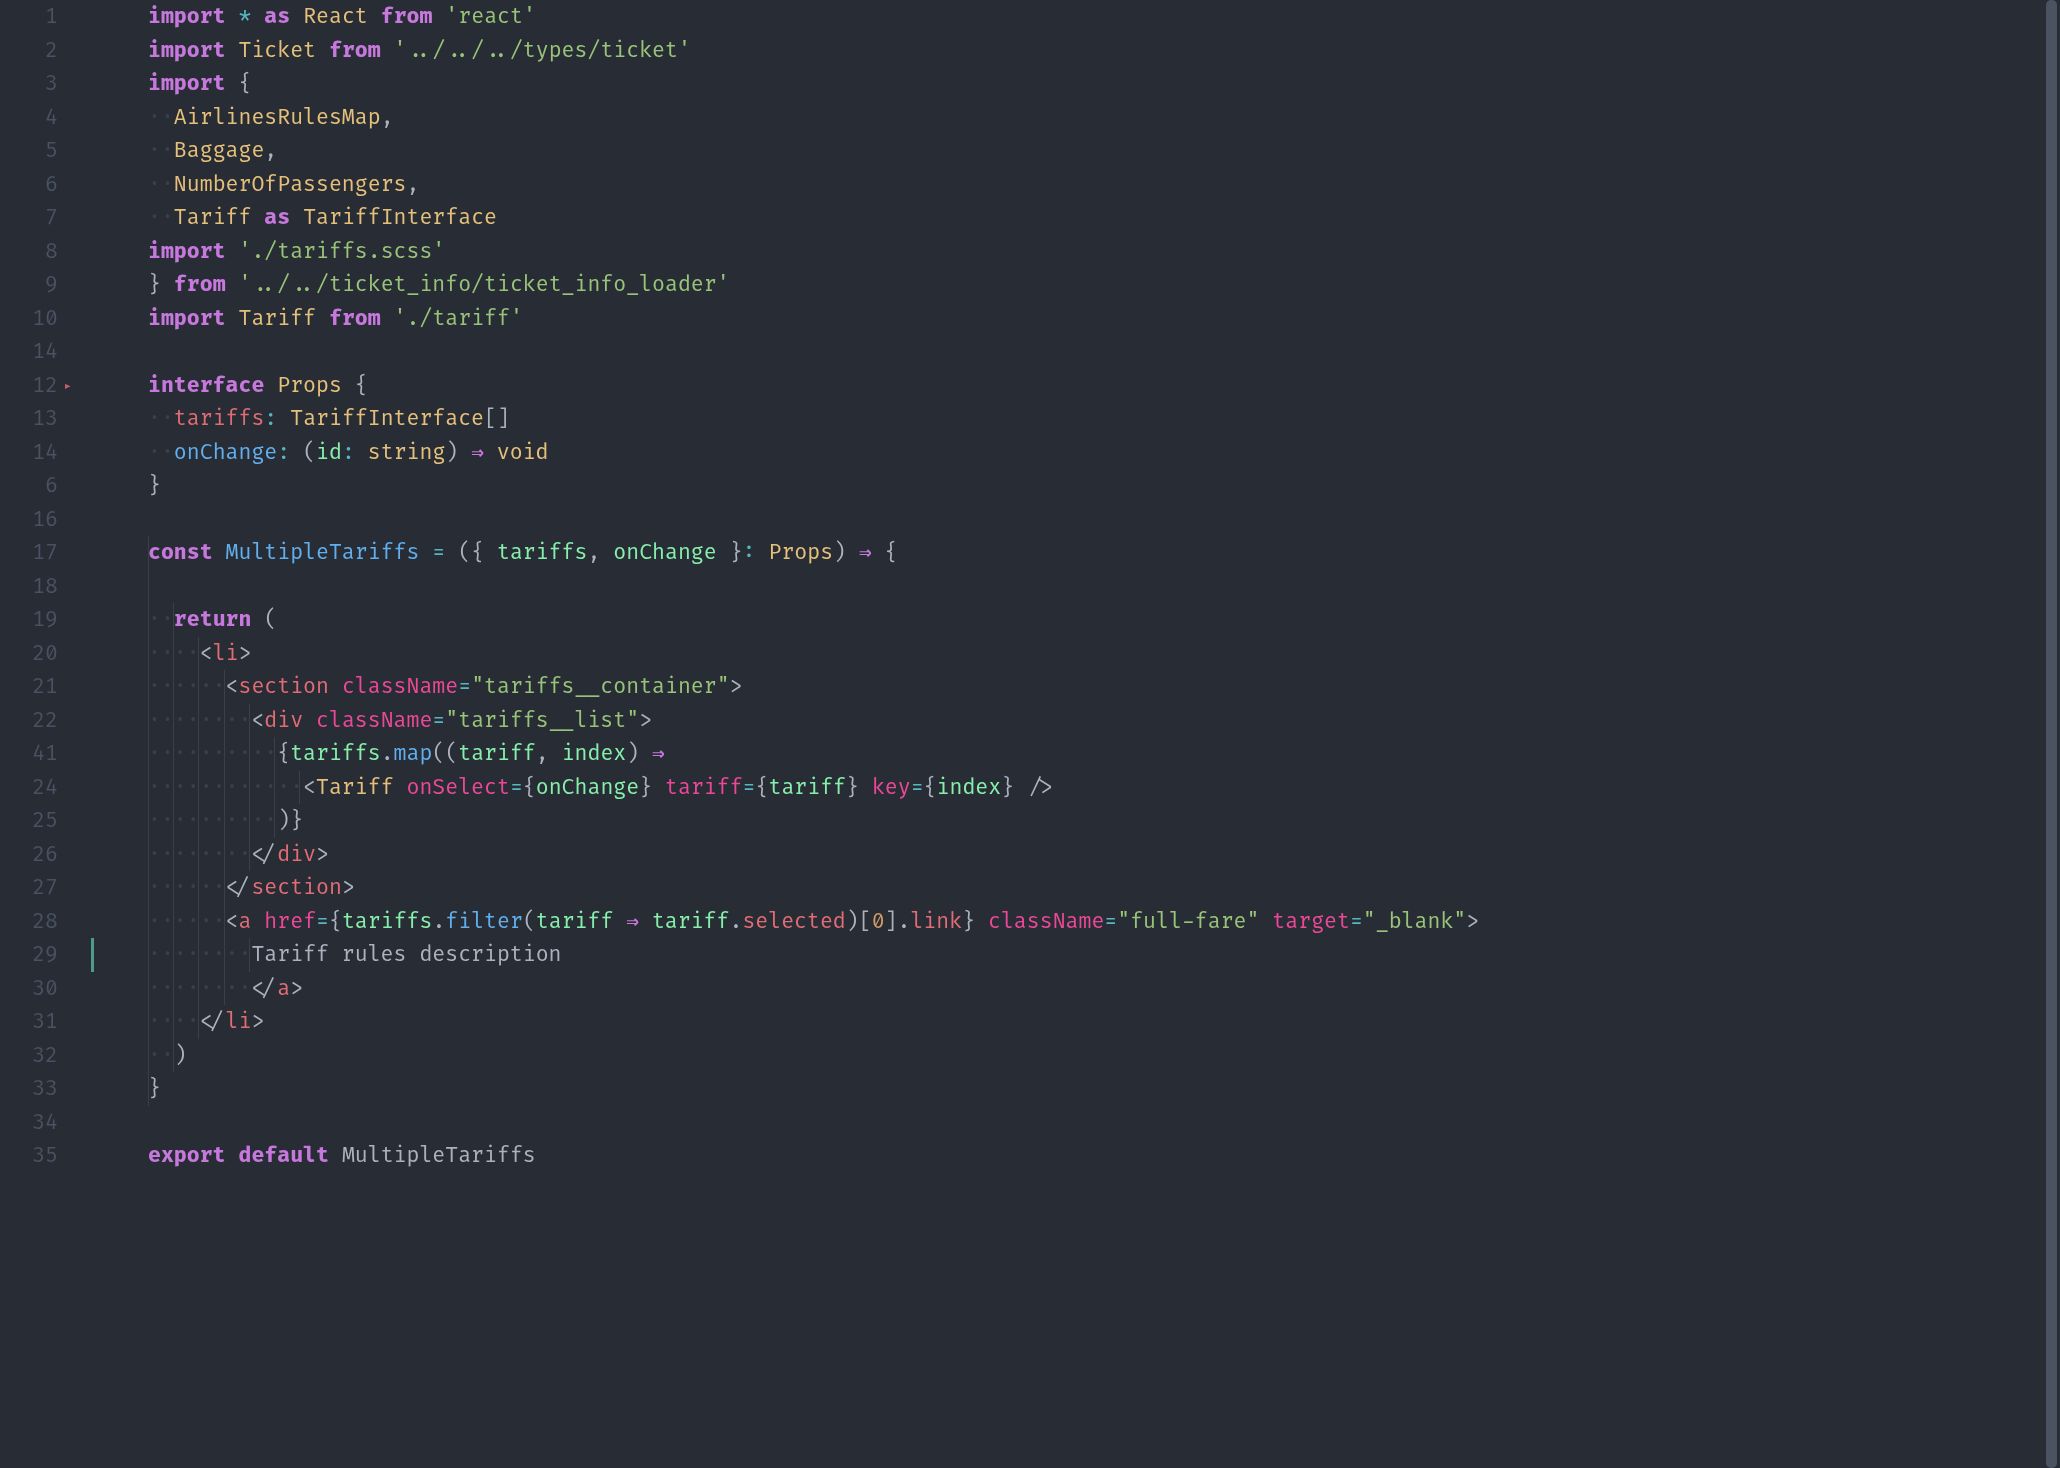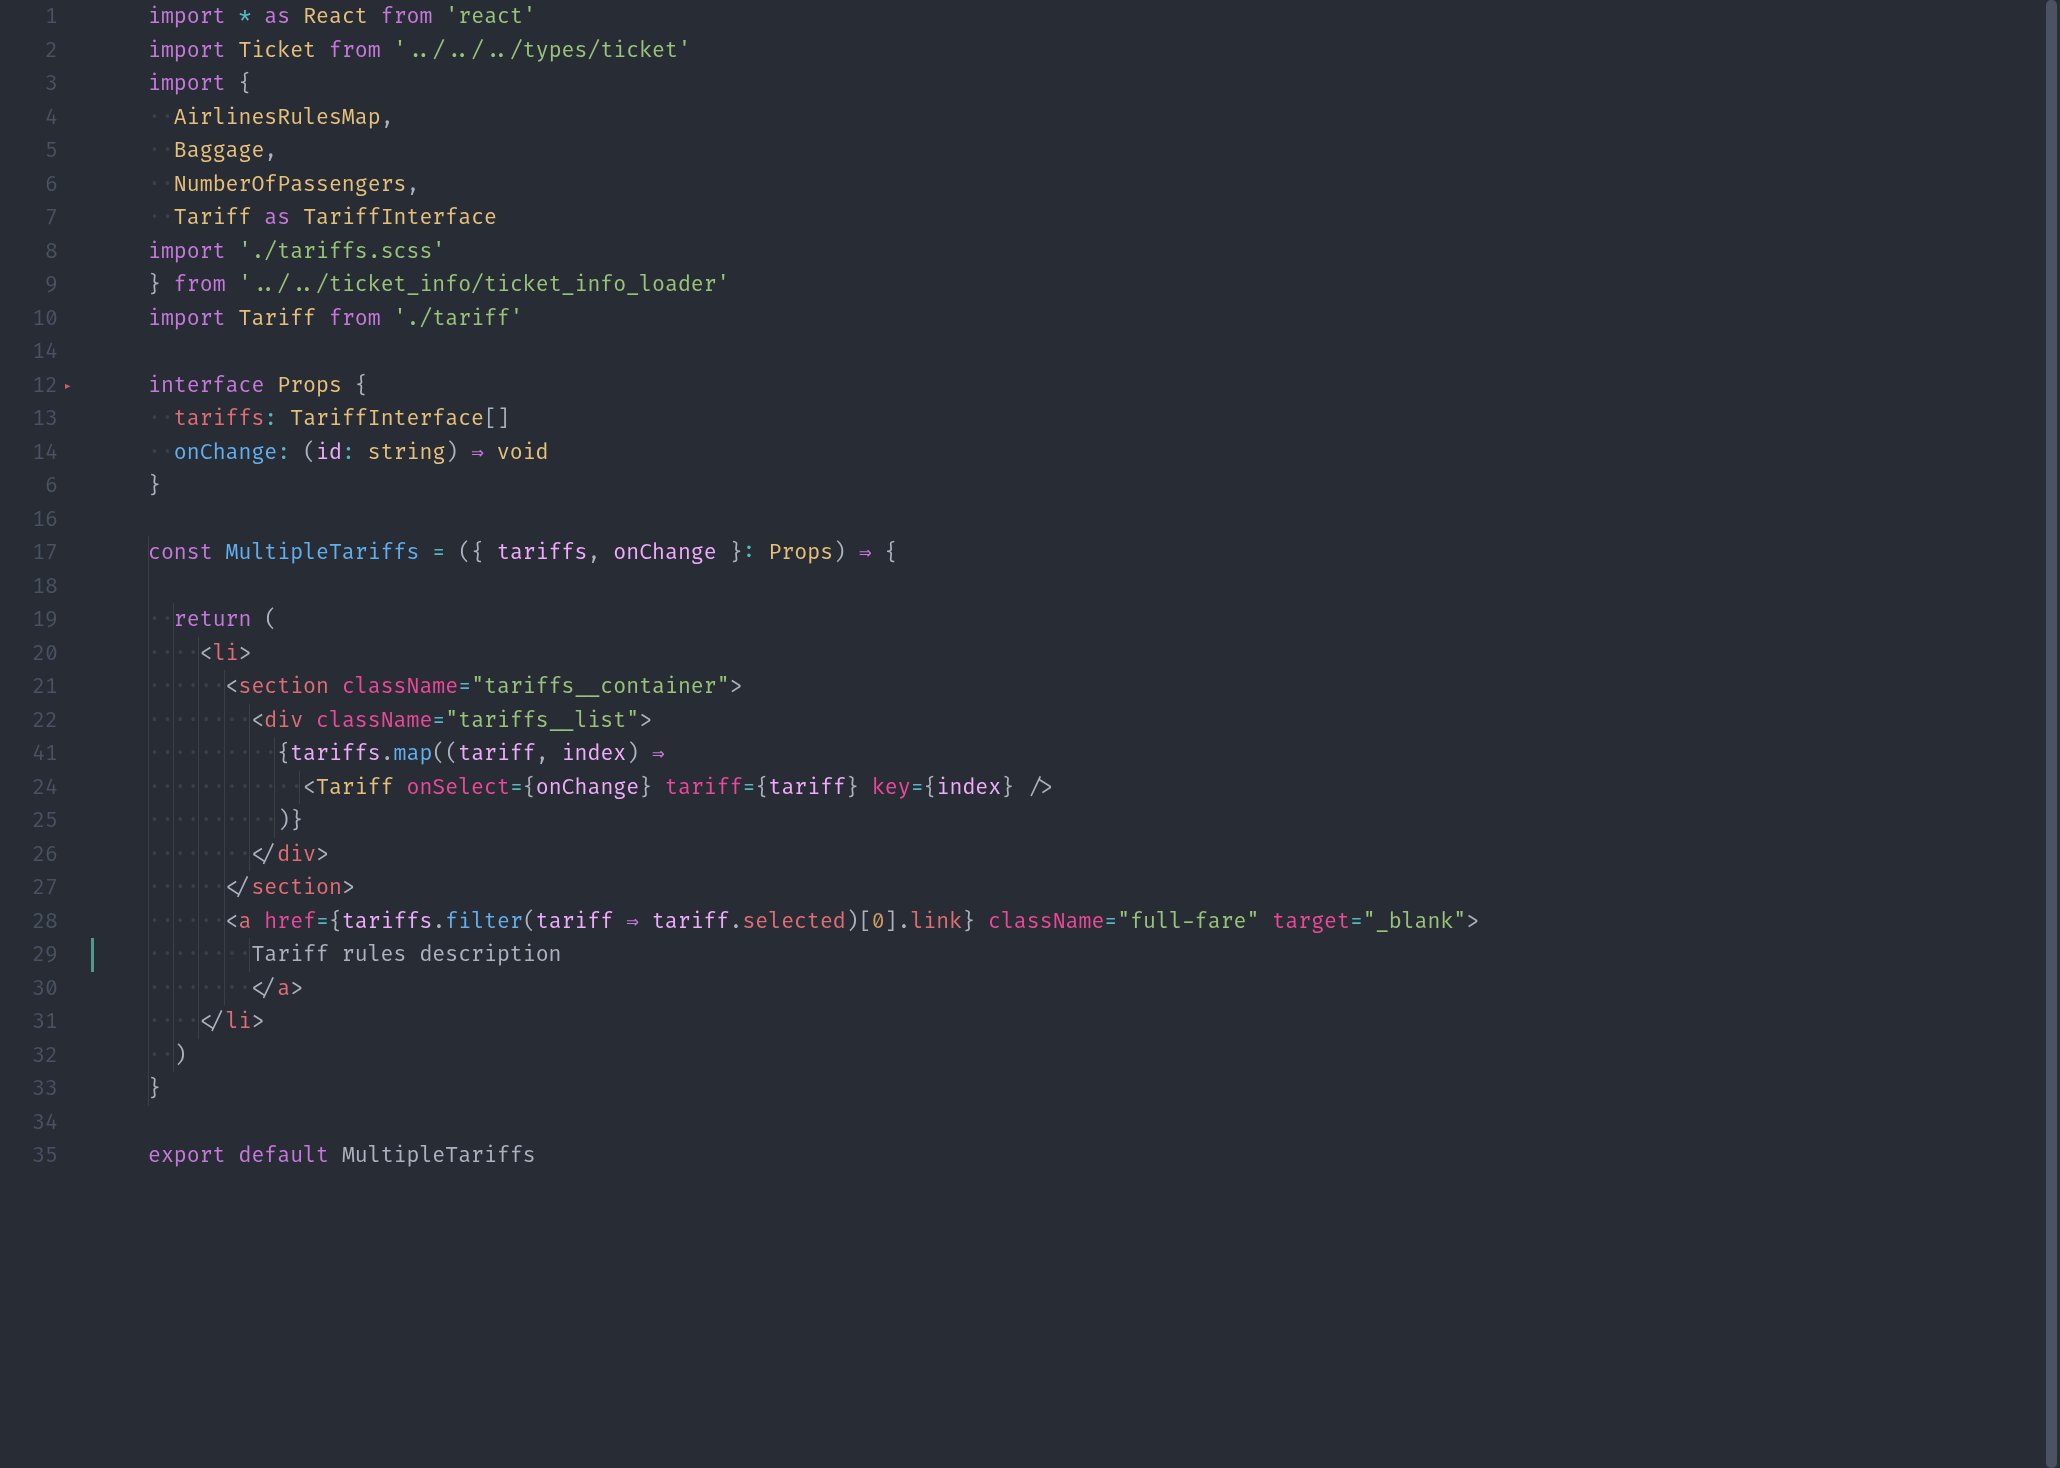--- a/index.html
+++ b/index.html
@@ -71,25 +71,25 @@
 
   .change-bar {
     position: absolute;
     left: -5px;
     width: 3px;
     height: 33.5px;
     background: #4f9a8e;
   }
 
   
-  .kw { color: #c678dd; }         
+  .kw { color: #c678dd; font-weight: bold; }         
   .type { color: #e5c07b; }        
   .str { color: #98c379; }         
   .fn { color: #61afef; }          
-  .var { color: #f0abfc; }         
+  .var { color: #86efac; }         
   .prop { color: #e06c75; }        
   .punct { color: #abb2bf; }       
   .op { color: #56b6c2; }          
   .tag { color: #e06c75; }         
   .tagbr { color: #abb2bf; }       
   .attr { color: #ec4899; }        
   .num { color: #d19a66; }         
   .ident { color: #abb2bf; }
   .invis { color: #3a3f4b; }       
 

